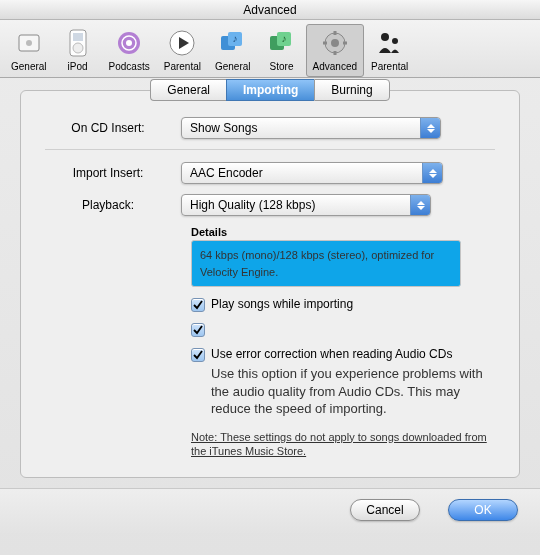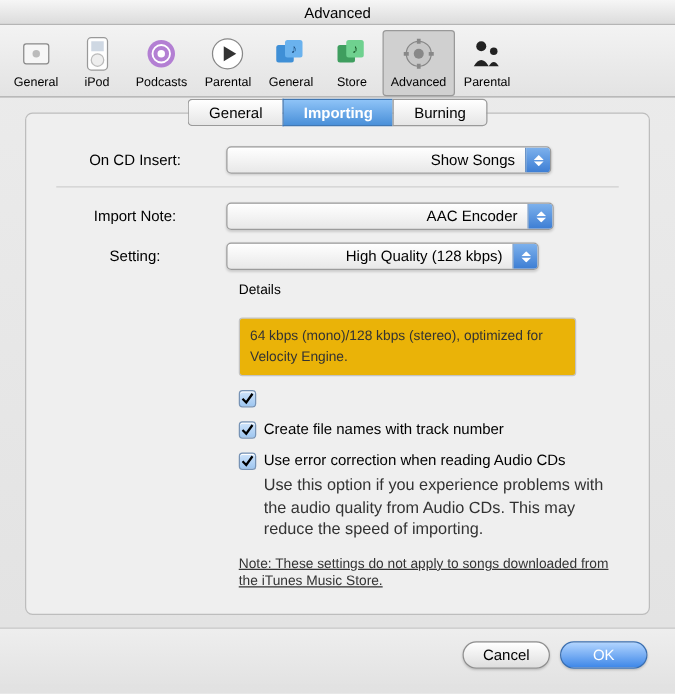--- a/index.html
+++ b/index.html
@@ -99,41 +99,40 @@
     border-radius: 4px;
     height: 22px;
     box-shadow: 0 1px 0 #fff inset, 0 1px 2px rgba(0,0,0,.15);
     overflow: hidden;
   }
   .aqua-select .sel-text {
     padding: 0 8px;
     font-size: 12px;
     flex: 1;
     white-space: nowrap;
-    text-align: right;
   }
   .aqua-select .sel-cap {
     width: 20px;
     height: 100%;
     background: linear-gradient(#7db1ec, #3d7ed4);
     border-left: 1px solid #6a94c7;
     display:flex; flex-direction:column; align-items:center; justify-content:center;
     gap:1px;
   }
   .sel-cap svg { display:block; }
   .sec-hr {
     border: none;
     border-top: 1px solid #cfcfcf;
     margin: 6px 0 12px 0;
   }
   .details-block { margin-left: 146px; }
-  .details-title { font-size: 11px; font-weight: normal; margin-bottom: 16px; }
+  .details-title { font-size: 11px; font-weight: bold; margin-bottom: 2px; }
   .details-box {
     border: 1px solid #c3c3c3;
-    background: #eab308;
+    background: #0ea5e9;
     border-radius: 3px;
     padding: 6px 8px;
     font-size: 11px;
     line-height: 1.5;
     width: 270px;
     color:#333;
   }
   .check-row {
     display: flex;
     align-items: flex-start;
@@ -166,21 +165,21 @@
     margin-top: 12px;
     font-size: 11px;
     color: #333;
     line-height: 1.35;
     max-width: 300px;
     text-decoration: underline;
   }
   .button-bar {
     display: flex;
     justify-content: flex-end;
-    gap: 8px;
+    gap: 28px;
     padding: 10px 22px 12px 0;
     border-top: 1px solid #c9c9c9;
     background: linear-gradient(#eeeeee, #e3e3e3);
   }
   .aqua-button {
     min-width: 70px;
     height: 22px;
     border-radius: 11px;
     border: 1px solid #8e8e8e;
     background: linear-gradient(#ffffff, #dedede);
@@ -305,36 +304,36 @@
           <svg width="8" height="4">
               <polygon points="0,0 8,0 4,4" fill="#fff"></polygon>
             </svg>
         </div>
       </div>
     </div>
 
     <hr class="sec-hr">
 
     <div class="row">
-      <div class="row-label">Import Note:</div>
+      <div class="row-label">Import Insert:</div>
       <div class="aqua-select" style="width:262px">
         <div class="sel-text">AAC Encoder</div>
         <div class="sel-cap">
           <svg width="8" height="4">
               <polygon points="0,4 8,4 4,0" fill="#fff"></polygon>
             </svg>
           <svg width="8" height="4">
               <polygon points="0,0 8,0 4,4" fill="#fff"></polygon>
             </svg>
         </div>
       </div>
     </div>
 
     <div class="row">
-      <div class="row-label">Setting:</div>
+      <div class="row-label">Playback:</div>
       <div class="aqua-select" style="width:250px">
         <div class="sel-text">High Quality (128 kbps)</div>
         <div class="sel-cap">
           <svg width="8" height="4">
               <polygon points="0,4 8,4 4,0" fill="#fff"></polygon>
             </svg>
           <svg width="8" height="4">
               <polygon points="0,0 8,0 4,4" fill="#fff"></polygon>
             </svg>
         </div>
@@ -345,28 +344,28 @@
       <div class="details-title">Details</div>
       <div class="details-box">64 kbps (mono)/128 kbps (stereo), optimized for Velocity Engine.</div>
     </div>
 
     <div class="check-row">
       <div class="aqua-check">
           <svg viewBox="0 0 10 10">
             <polyline points="1,5 4,8 9,1" fill="none" stroke="#000" stroke-width="1.8"></polyline>
           </svg>
         </div>
+      <span>Play songs while importing</span>
     </div>
     <div class="check-row">
       <div class="aqua-check">
           <svg viewBox="0 0 10 10">
             <polyline points="1,5 4,8 9,1" fill="none" stroke="#000" stroke-width="1.8"></polyline>
           </svg>
         </div>
-      <span>Create file names with track number</span>
     </div>
     <div class="check-row">
       <div class="aqua-check">
           <svg viewBox="0 0 10 10">
             <polyline points="1,5 4,8 9,1" fill="none" stroke="#000" stroke-width="1.8"></polyline>
           </svg>
         </div>
       <span>Use error correction when reading Audio CDs</span>
     </div>
     <div class="help-text">Use this option if you experience problems with the audio quality from Audio CDs. This may reduce the speed of importing.</div>

